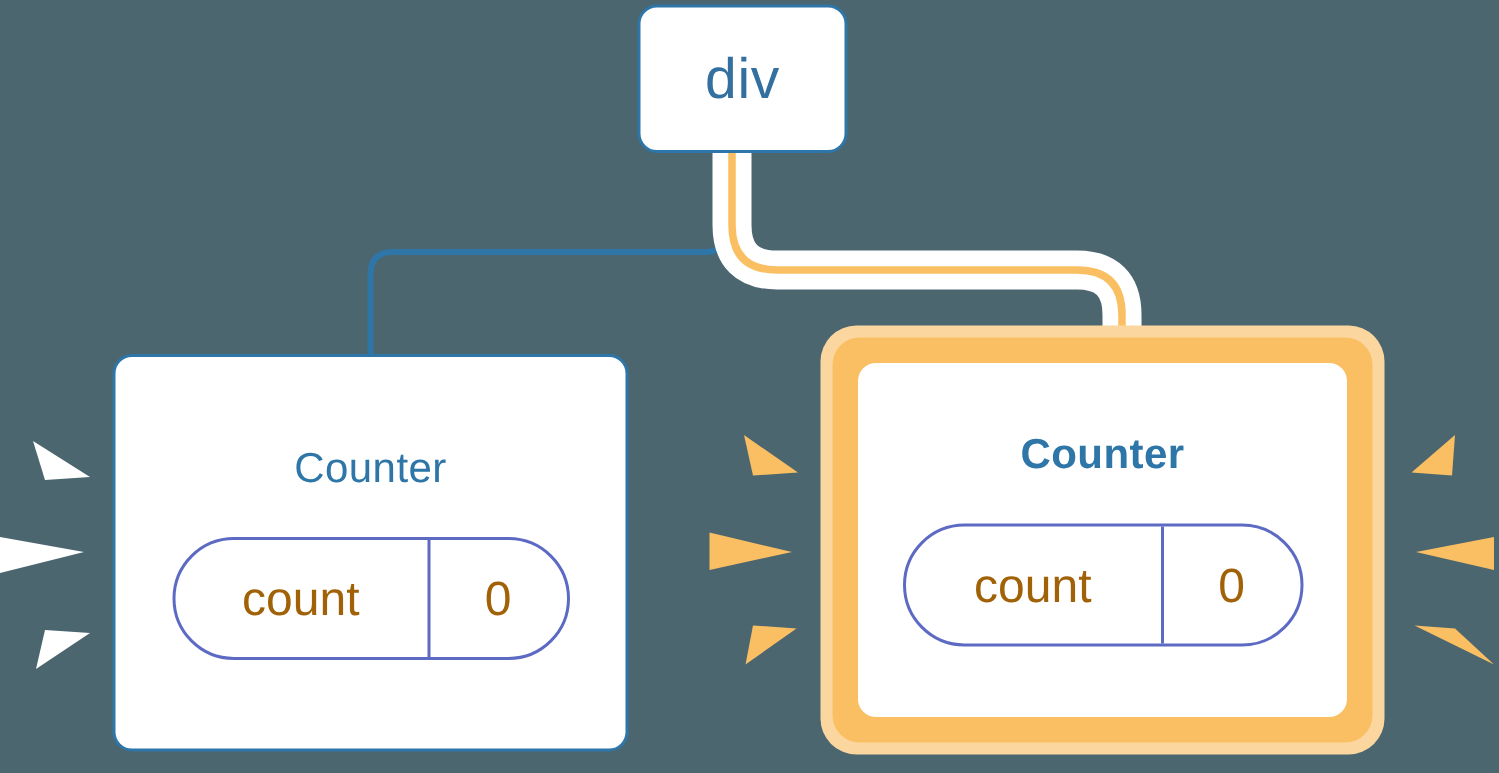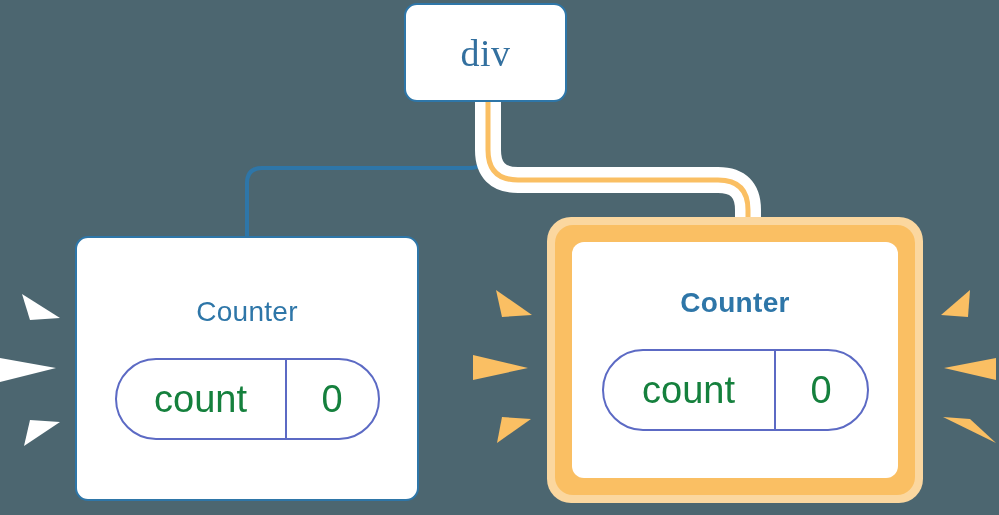--- a/index.html
+++ b/index.html
@@ -24,33 +24,32 @@
   #sparkles {
     position: absolute;
     left: 0; top: 0;
     width: 999px; height: 515px;
     pointer-events: none;
   }
 
   
   .div-node {
     position: absolute;
-    left: 404px;
+    left: 425px;
     top: 3px;
-    width: 163px;
+    width: 140px;
     height: 99px;
     background: #ffffff;
     border: 2px solid #2e76a8;
     border-radius: 13px;
     box-sizing: border-box;
     display: flex;
     align-items: center;
     justify-content: center;
     z-index: 6;
-    font-family: Liberation Serif, serif;
   }
   .div-label {
     color: #33709f;
     font-size: 38px;
     line-height: 1;
     letter-spacing: 0.5px;
   }
 
   
   .card-left {
@@ -122,22 +121,22 @@
     height: 82px;
     border: 2px solid #5c6ac4;
     border-radius: 41px;
     box-sizing: border-box;
     background: #ffffff;
   }
   .pill-key, .pill-val {
     display: flex;
     align-items: center;
     justify-content: center;
-    color: #15803d;
-    font-size: 38px;
+    color: #a16207;
+    font-size: 32px;
     line-height: 1;
   }
   .pill-key {
     width: 170px;
     border-right: 2px solid #5c6ac4;
   }
   .pill-val {
     width: 91px;
   }
   .pill-left .pill-key { width: 168px; }

